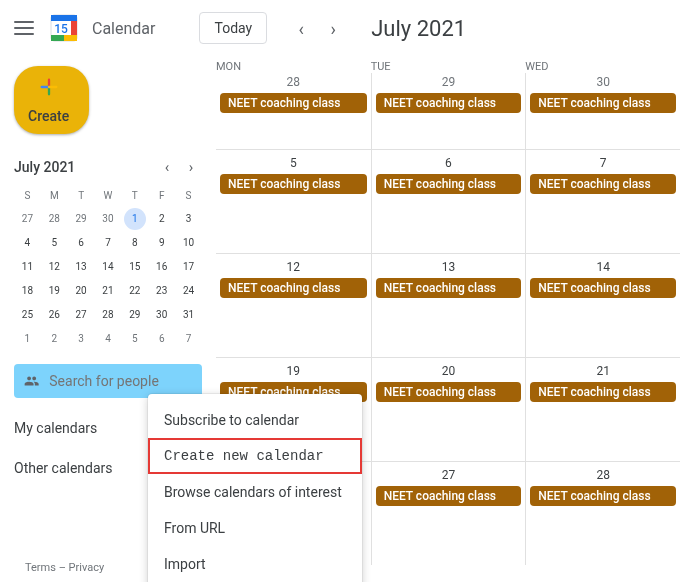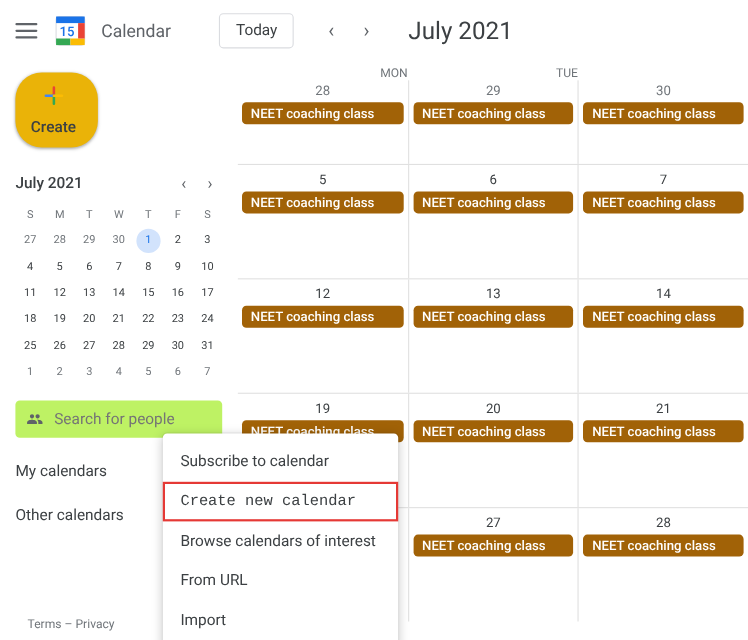--- a/index.html
+++ b/index.html
@@ -25,34 +25,34 @@
   .mini-head { display: flex; align-items: center; justify-content: space-between; margin-bottom: 8px; }
   .mini-title { font-size: 14px; font-weight: 500; color: #3c4043; }
   .mini-nav { display: flex; gap: 2px; }
   .mini-nav button { width: 22px; height: 22px; border: none; background: none; cursor: pointer; color: #5f6368; display: flex; align-items: center; justify-content: center; border-radius: 50%; font-size: 15px; }
   .mini-grid { display: grid; grid-template-columns: repeat(7, 1fr); gap: 2px 0; text-align: center; }
   .mini-dow { font-size: 10px; color: #70757a; height: 20px; line-height: 20px; }
   .mini-day { font-size: 10px; color: #3c4043; height: 22px; line-height: 22px; cursor: pointer; border-radius: 50%; width: 22px; margin: 0 auto; }
   .mini-day.other { color: #70757a; }
   .mini-day.selected { background: #d2e3fc; color: #1a73e8; }
 
-  .search-people { margin-top: 14px; display: flex; align-items: center; gap: 10px; background: #bef264; border-radius: 4px; padding: 8px 10px; }
+  .search-people { margin-top: 14px; display: flex; align-items: center; gap: 10px; background: #7dd3fc; border-radius: 4px; padding: 8px 10px; }
   .search-people input { border: none; background: none; outline: none; font-size: 14px; color: #5f6368; width: 100%; }
   .people-icon { width: 18px; height: 18px; fill: #5f6368; }
 
   .cal-section { display: flex; align-items: center; justify-content: space-between; margin-top: 22px; font-size: 14px; color: #3c4043; cursor: pointer; }
   .cal-section .chev { color: #5f6368; }
   .other-cal-row { display: flex; align-items: center; justify-content: space-between; margin-top: 18px; font-size: 14px; color: #3c4043; }
   .plus-btn { width: 28px; height: 28px; border-radius: 50%; border: none; background: #e8eaed; color: #5f6368; font-size: 20px; cursor: pointer; display: flex; align-items: center; justify-content: center; position: relative; }
 
   .footer-links { position: absolute; bottom: 8px; left: 25px; font-size: 11px; color: #70757a; }
   .footer-links a { color: #70757a; text-decoration: none; }
 
   .main-grid { flex: 1; overflow: hidden; position: relative; }
-  .day-headers { display: grid; grid-template-columns: repeat(3, 1fr); text-align: right; padding-top: 4px; }
+  .day-headers { display: grid; grid-template-columns: repeat(3, 1fr); text-align: left; padding-top: 4px; }
   .day-header { font-size: 11px; color: #70757a; }
   .week-row { display: grid; grid-template-columns: repeat(3, 1fr); border-top: 1px solid #e0e0e0; height: 104px; }
   .week-row:first-of-type { border-top: none; }
   .day-cell { border-left: 1px solid #e0e0e0; position: relative; }
   .day-cell:first-child { border-left: none; }
   .cell-num { text-align: center; font-size: 12px; color: #3c4043; padding: 6px 0 4px 0; }
   .cell-num.other { color: #70757a; }
   .event { background: #a16207; color: #fff; font-size: 12px; font-weight: 500; border-radius: 4px; padding: 3px 8px; margin: 0 4px; white-space: nowrap; overflow: hidden; text-overflow: ellipsis; }
 
   .popup { position: absolute; left: 148px; top: 394px; width: 214px; background: #fff; border-radius: 4px; box-shadow: 0 2px 10px rgba(0,0,0,0.2), 0 0 0 1px rgba(0,0,0,0.05); padding: 8px 0; z-index: 100; }
@@ -175,20 +175,21 @@
     <div class="other-cal-row">
       <span>Other calendars</span>
       <button class="plus-btn">+</button>
     </div>
   </div>
 
   <div class="main-grid">
     <div class="day-headers" id="day-headers">
         <div class="day-header">MON</div>
         <div class="day-header">TUE</div>
+        <div class="day-header">WED</div>
       </div>
     <div id="weeks">
         <div class="week-row" style="height: 76px; border-top: none;">
           <div class="day-cell">
             <div class="cell-num other" style="padding: 2px 0px 4px;">28</div>
             <div class="event">NEET coaching class</div>
           </div>
           <div class="day-cell">
             <div class="cell-num other" style="padding: 2px 0px 4px;">29</div>
             <div class="event">NEET coaching class</div>

